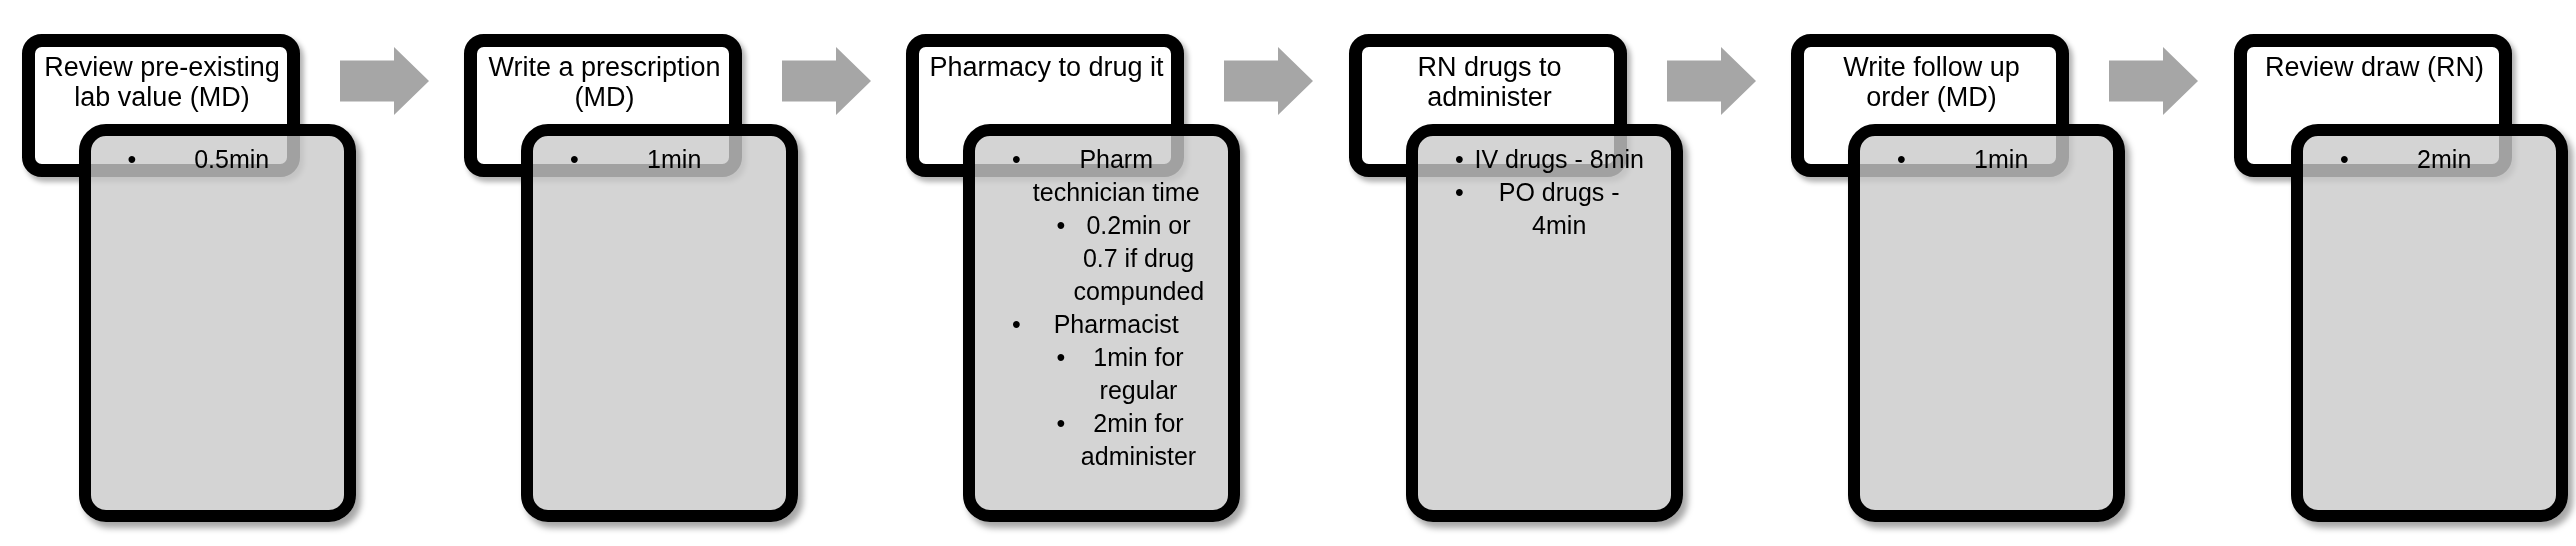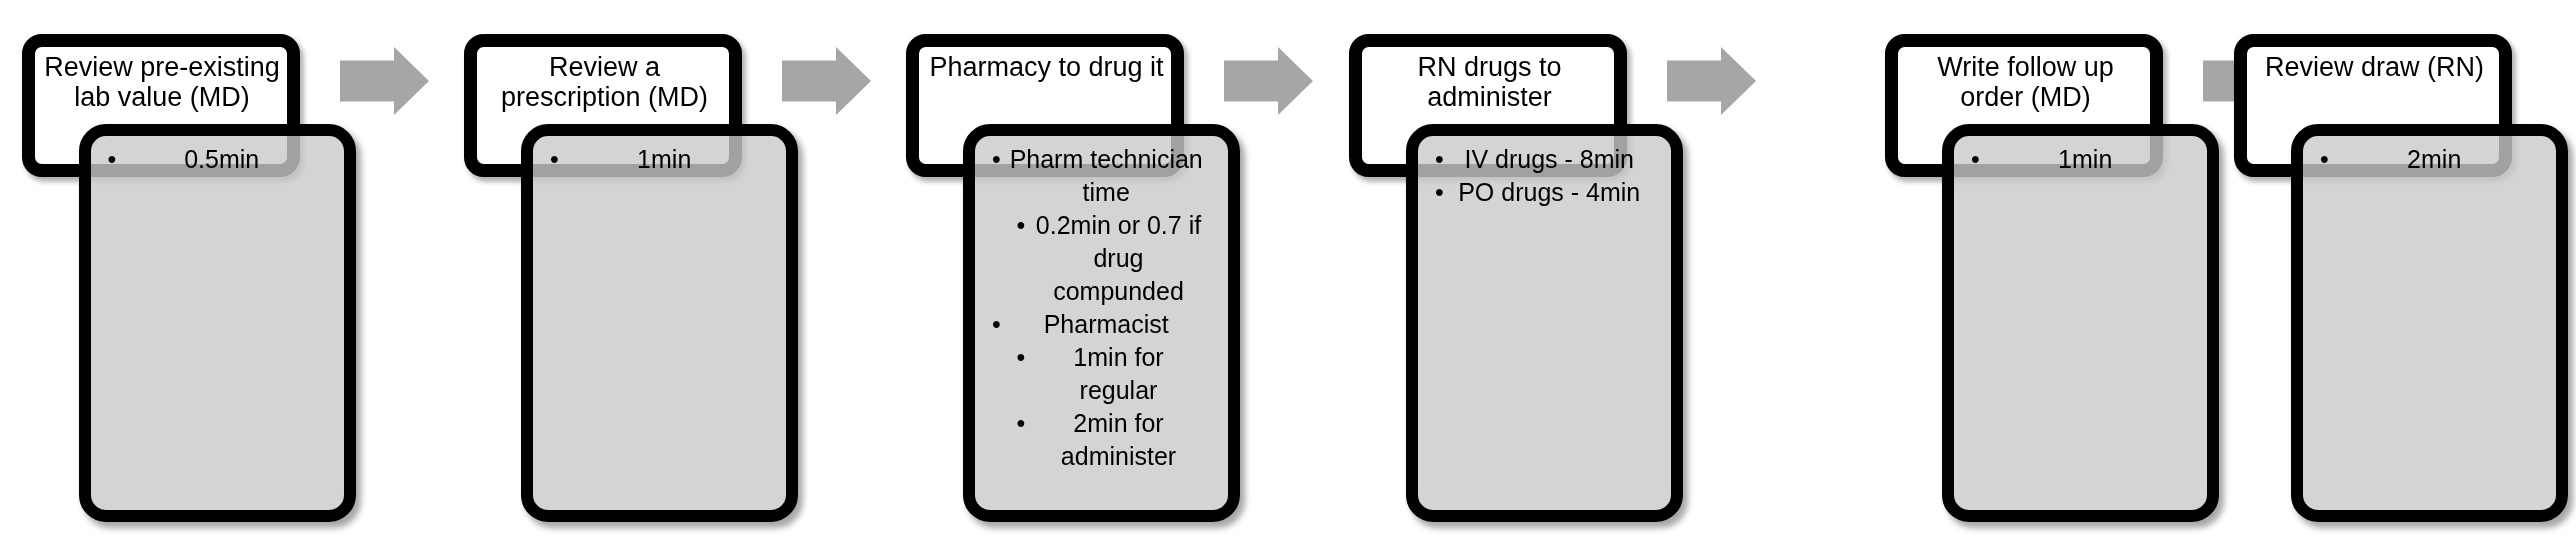--- a/index.html
+++ b/index.html
@@ -52,21 +52,21 @@
   }
   .details-box ul {
     list-style: none;
     margin: 7.4px 24.6px 0 0;
     padding: 0 0 0 34px;
   }
   .details-box ul ul {
     margin: 0;
     padding: 0 0 0 24.6px;
   }
-  .details-box li { position: relative; }
+  .details-box li { position: relative; margin-left: 20px; }
   .details-box li::before {
     content: "\2022";
     position: absolute;
     left: -17px;
     top: 0;
   }
   .arrow {
     position: absolute;
     left: 318px;
     top: 47px;
@@ -92,21 +92,21 @@
       </div>
       <div class="arrow">
         <svg viewBox="0 0 145 110" xmlns="http://www.w3.org/2000/svg" preserveAspectRatio="none">
           <polygon points="0,22 88,22 88,0 145,55 88,110 88,88 0,88" fill="#a6a6a6"></polygon>
         </svg>
       </div>
     </div>
 
     <div class="step" style="left: 464px;">
       <div class="title-box">
-        <span class="title-text">Review a prescription (MD)</span>
+        <span class="title-text">Write a prescription (MD)</span>
       </div>
       <div class="details-box">
         <ul>
           <li><span>1min</span></li>
         </ul>
       </div>
       <div class="arrow">
         <svg viewBox="0 0 145 110" xmlns="http://www.w3.org/2000/svg" preserveAspectRatio="none">
           <polygon points="0,22 88,22 88,0 145,55 88,110 88,88 0,88" fill="#a6a6a6"></polygon>
         </svg>
@@ -145,21 +145,21 @@
           <li><span>PO drugs - 4min</span></li>
         </ul>
       </div>
       <div class="arrow">
         <svg viewBox="0 0 145 110" xmlns="http://www.w3.org/2000/svg" preserveAspectRatio="none">
           <polygon points="0,22 88,22 88,0 145,55 88,110 88,88 0,88" fill="#a6a6a6"></polygon>
         </svg>
       </div>
     </div>
 
-    <div class="step" style="left: 1885px;">
+    <div class="step" style="left: 1791px;">
       <div class="title-box">
         <span class="title-text">Write follow up order (MD)</span>
       </div>
       <div class="details-box">
         <ul>
           <li><span>1min</span></li>
         </ul>
       </div>
       <div class="arrow">
         <svg viewBox="0 0 145 110" xmlns="http://www.w3.org/2000/svg" preserveAspectRatio="none">

